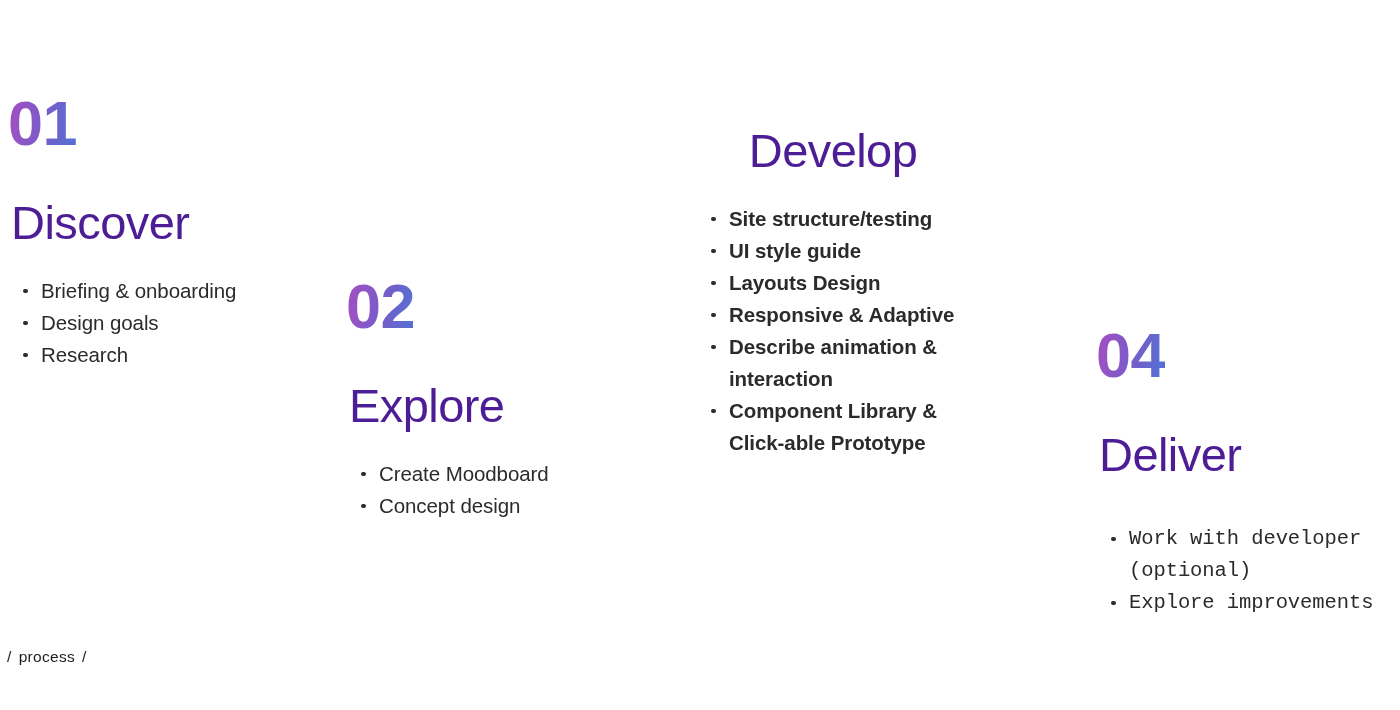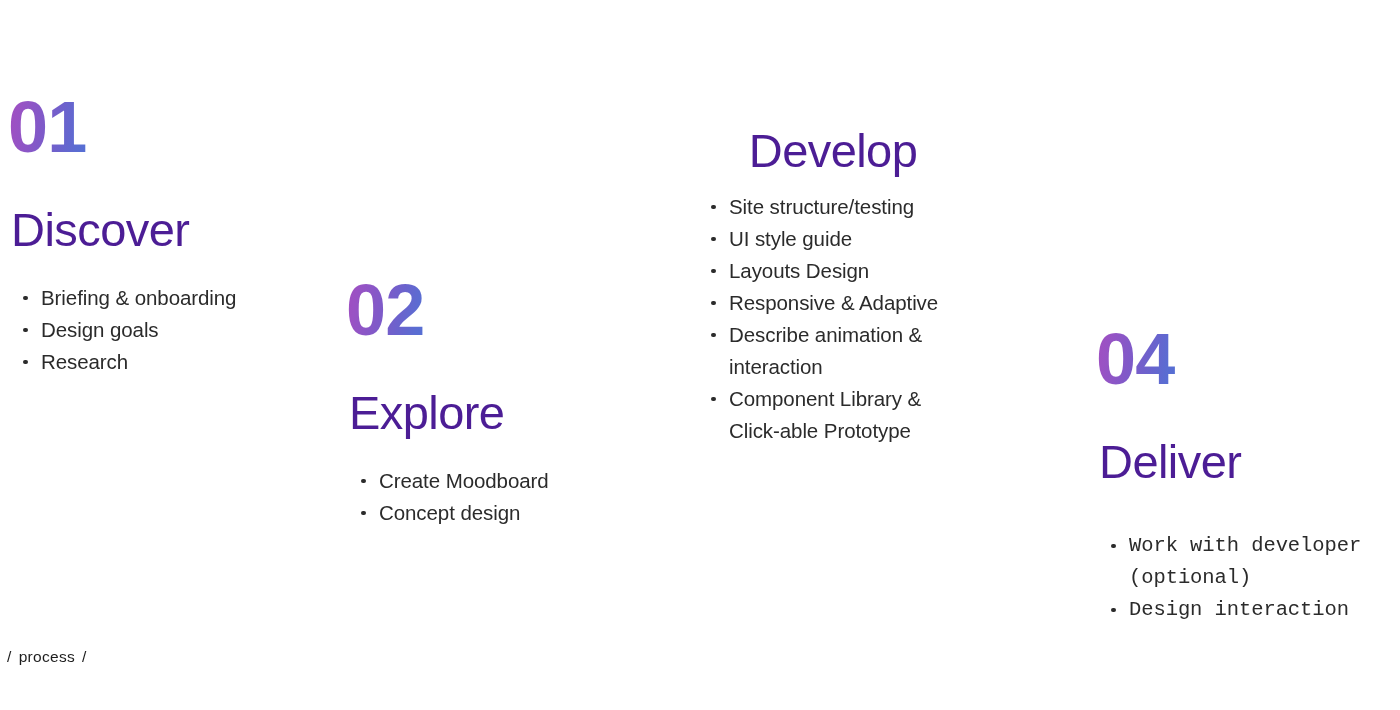--- a/index.html
+++ b/index.html
@@ -22,21 +22,21 @@
     width: 1400px;
     height: 710px;
   }
 
   
   .step {
     position: absolute;
   }
 
   .step-number {
-    font-size: 72px;
+    font-size: 63px;
     font-weight: 700;
     line-height: 0.82;
     letter-spacing: -0.01em;
     margin: 0 0 0 -3px;
     background-image: linear-gradient(100deg, #a24ec0 0%, #9a52c4 14%, #8159c8 42%, #6a63cd 68%, #5a6dd2 88%, #556fd4 100%);
     -webkit-background-clip: text;
     background-clip: text;
     color: transparent;
     -webkit-text-fill-color: transparent;
     display: inline-block;
@@ -83,21 +83,21 @@
   #step-1 { left: 11px;   top: 98px;  width: 300px; }
   #step-1 .step-title { margin-top: 49px; }
   #step-1 .step-list  { margin-top: 28px; }
 
   #step-2 { left: 349px;  top: 281px; width: 300px; }
   #step-2 .step-title { margin-top: 49px; }
   #step-2 .step-list  { margin-top: 28px; }
 
   #step-3 { left: 699px;  top: 78px;  width: 268px; }
   #step-3 .step-title { margin-top: 49px; text-align: center; }
-  #step-3 .step-list  { margin-top: 16px; }
+  #step-3 .step-list  { margin-top: 28px; font-weight: bold; }
 
   #step-4 { left: 1099px; top: 330px; width: 285px; }
   #step-4 .step-title { margin-top: 49px; }
   #step-4 .step-list  { margin-top: 44px; font-family: Liberation Mono, monospace; }
 
   
   .footer-label {
     position: absolute;
     left: 0;
     right: 0;
@@ -145,21 +145,21 @@
       <li>Describe animation &amp; interaction</li>
       <li>Component Library &amp; Click-able Prototype</li>
     </ul>
   </section>
 
   <section class="step" id="step-4">
     <div class="step-number">04</div>
     <h2 class="step-title">Deliver</h2>
     <ul class="step-list">
       <li>Work with developer (optional)</li>
-      <li>Design interaction</li>
+      <li>Explore improvements</li>
     </ul>
   </section>
 
   <div class="footer-label">
     <span class="slash">/</span><span>process</span><span class="slash">/</span>
   </div>
 
 </div>
 
 </body></html>

